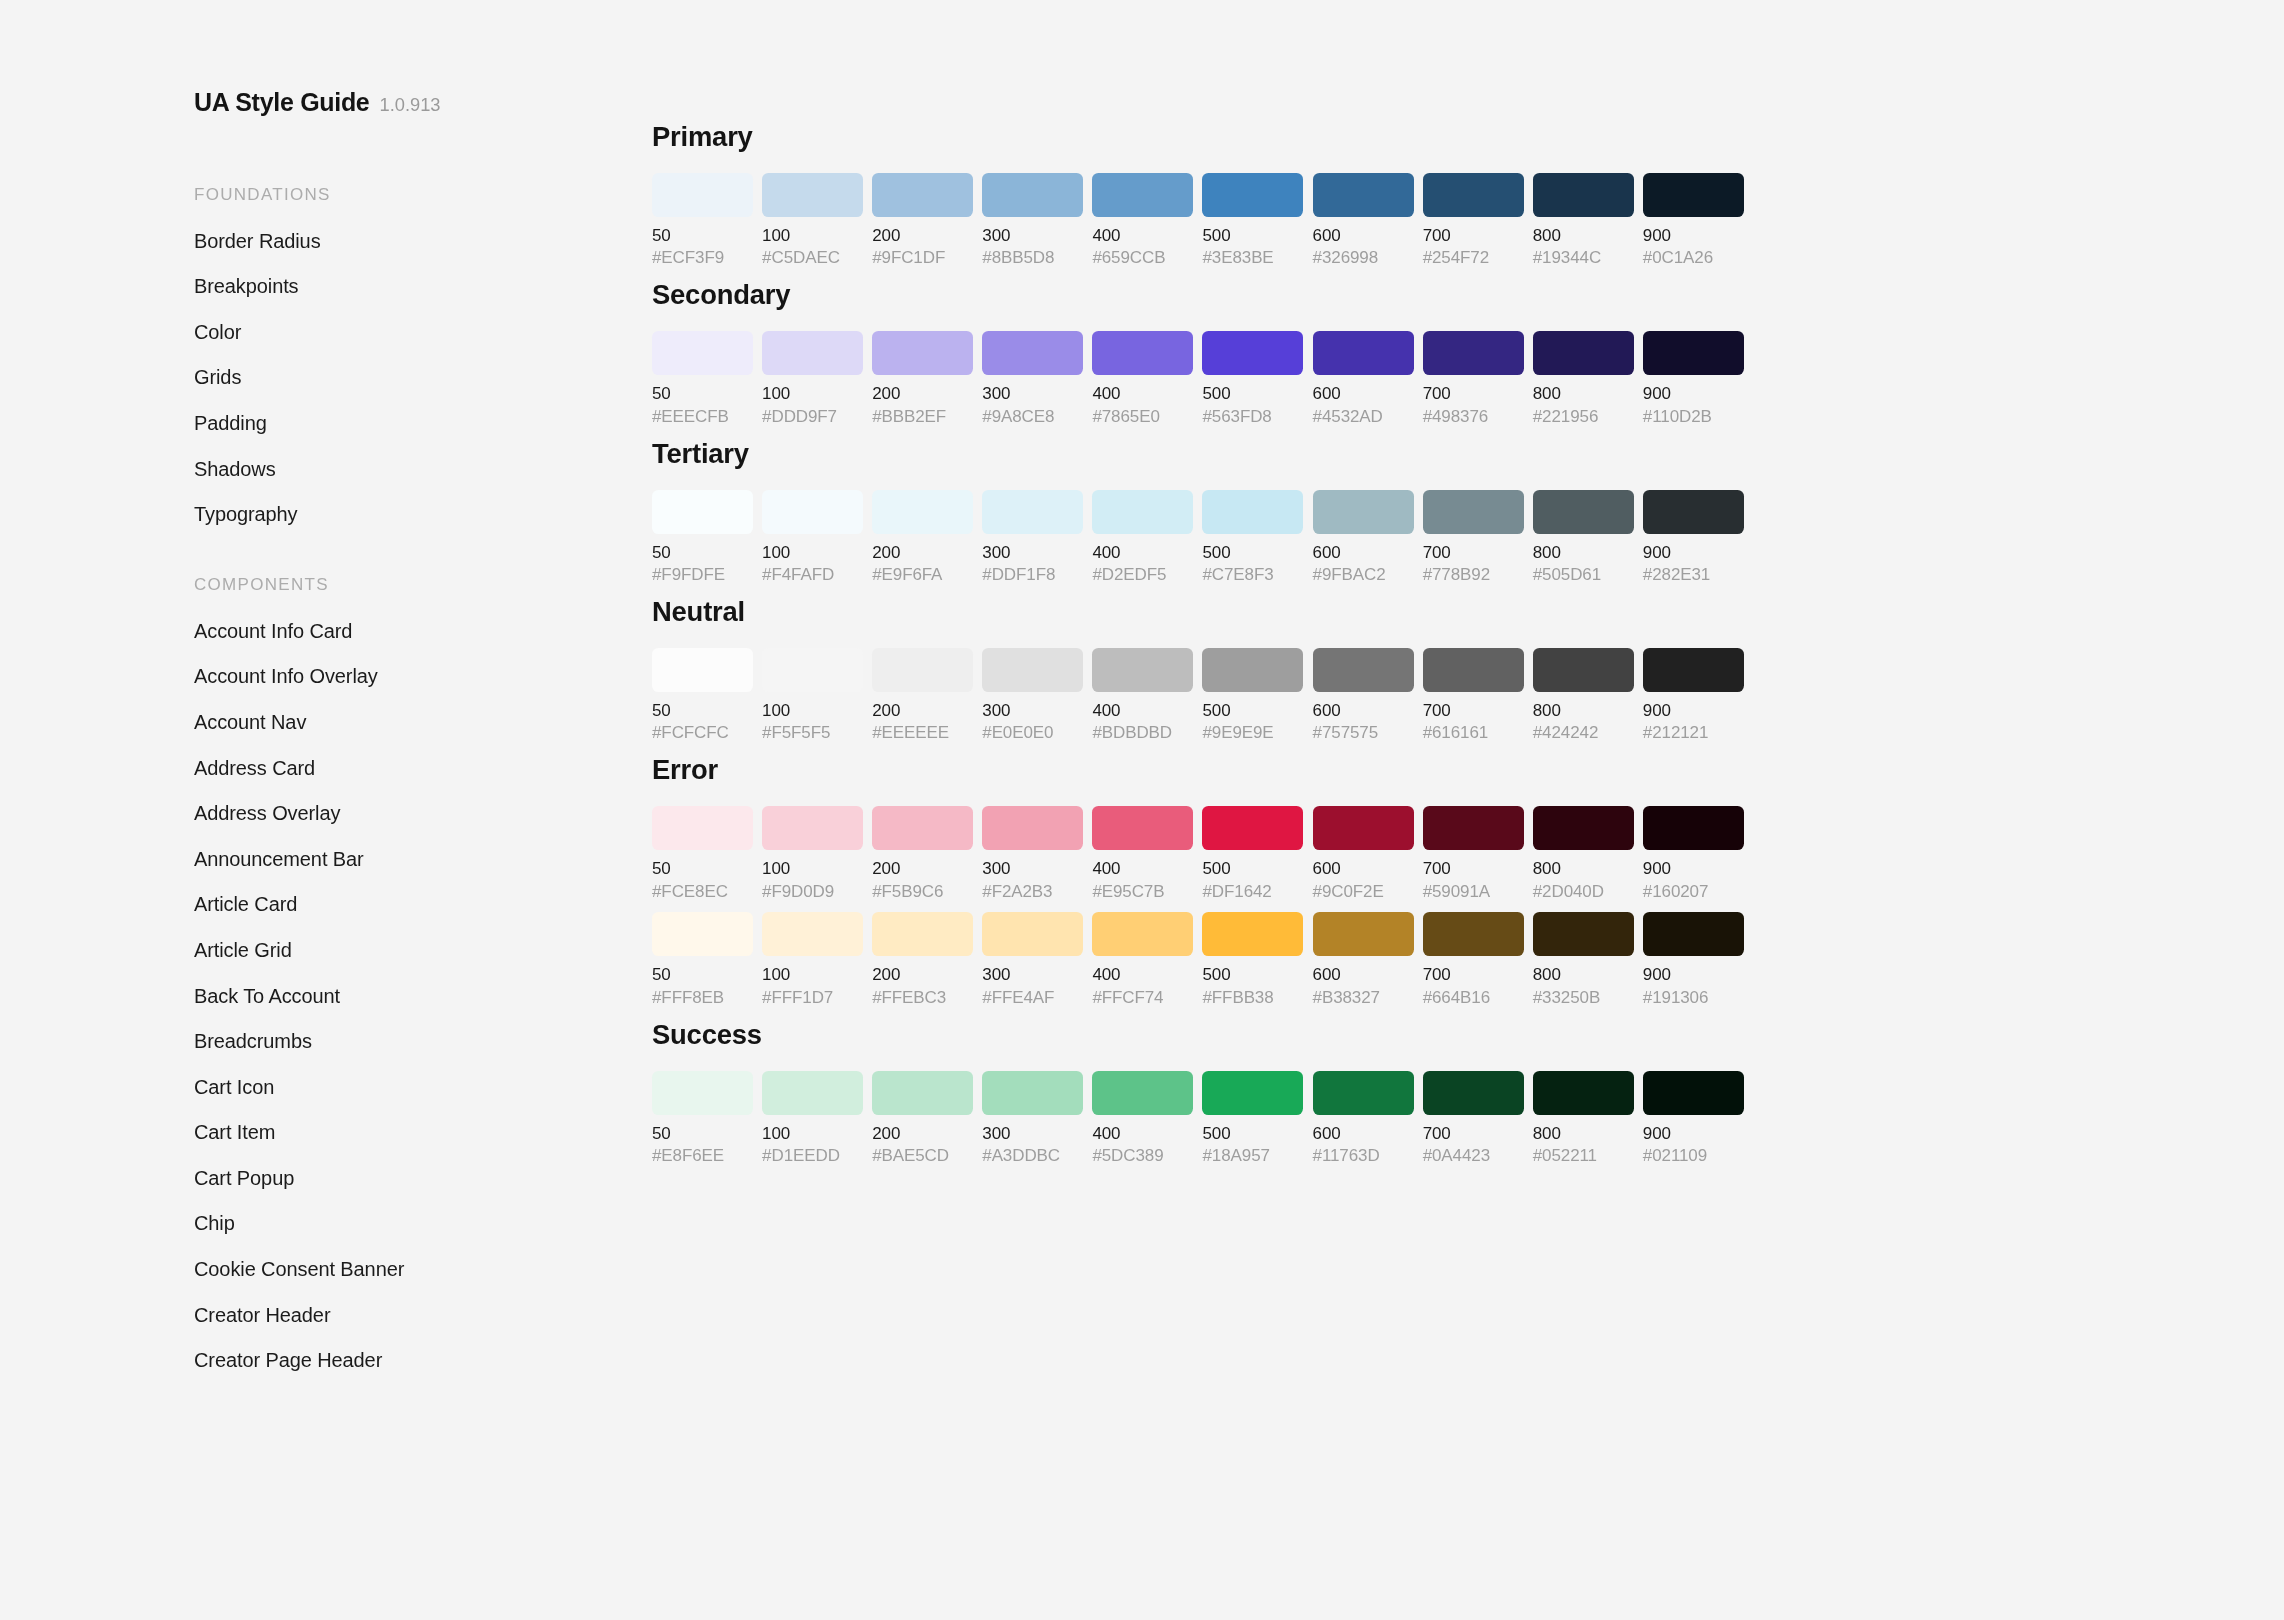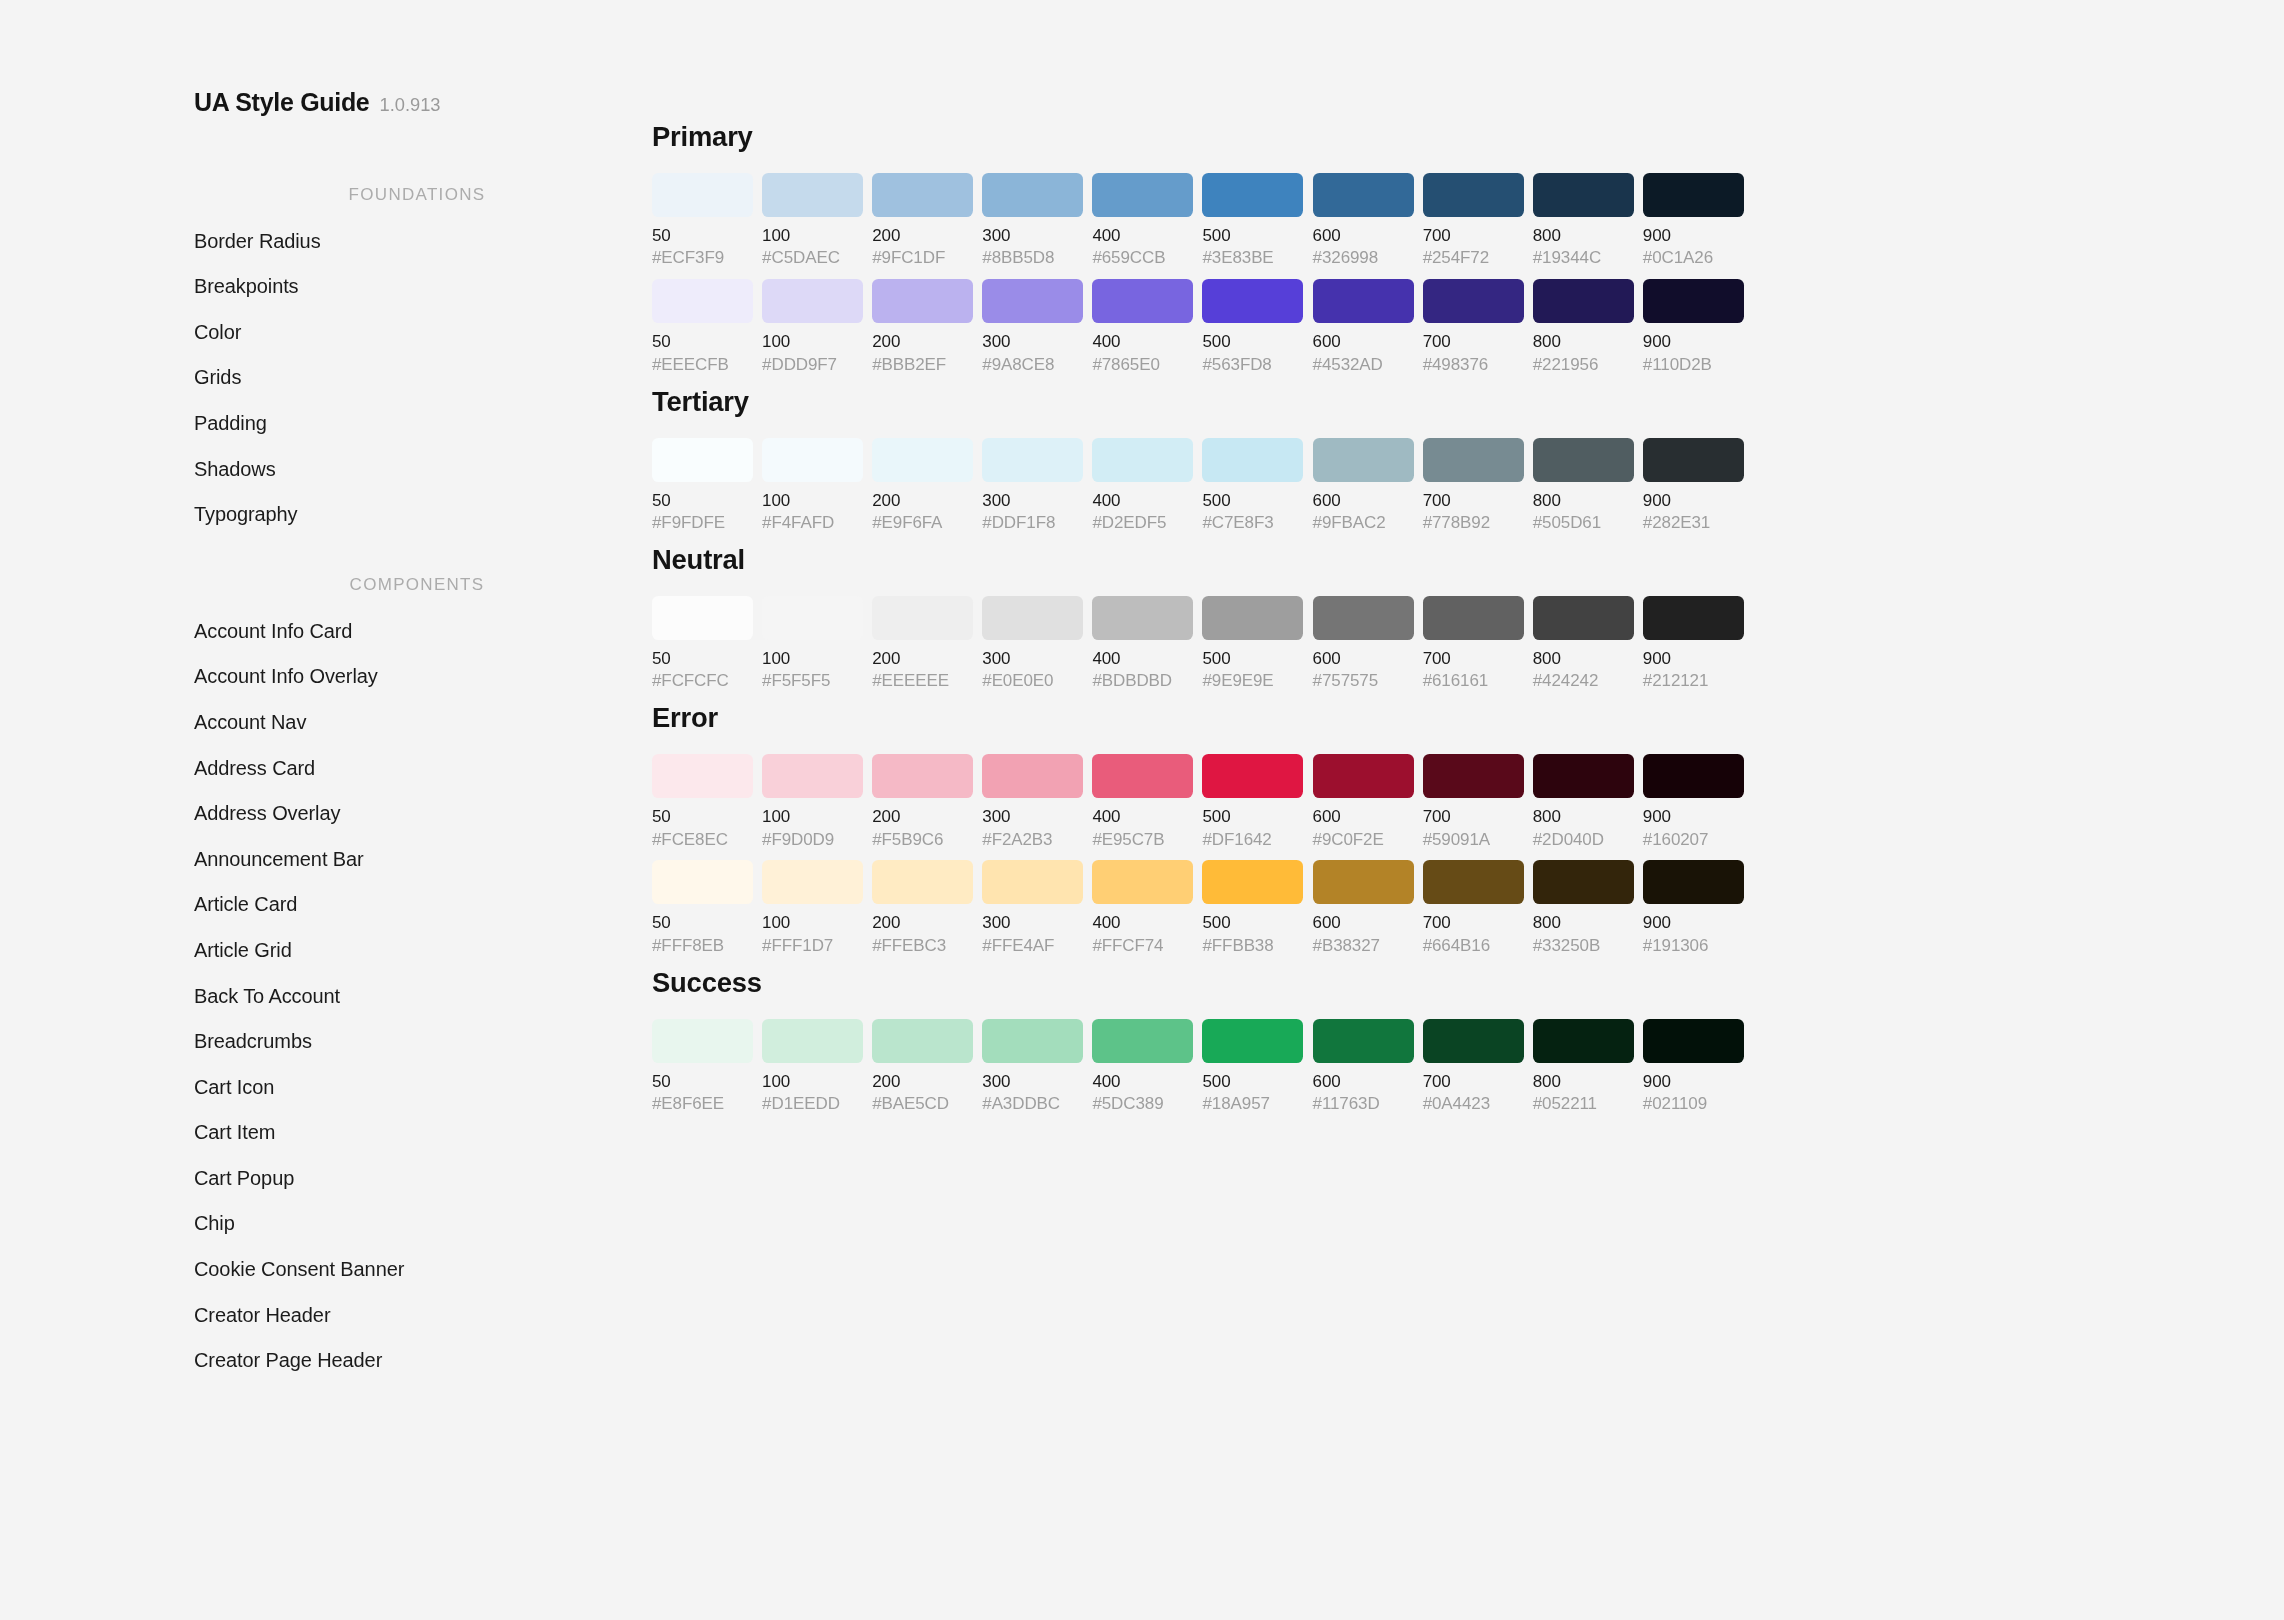--- a/index.html
+++ b/index.html
@@ -48,21 +48,20 @@
   }
 
   .nav-group { margin-bottom: 42px; }
 
   .nav-heading {
     font-size: 17px;
     font-weight: normal;
     letter-spacing: 1.3px;
     color: #ACACAC;
     margin-bottom: 25.6px;
-    text-align: center;
   }
 
   .nav-item {
     font-size: 20px;
     color: #1B1B1B;
     line-height: 1;
     padding: 0;
     margin-bottom: 25.6px;
     cursor: pointer;
     letter-spacing: -0.1px;
@@ -219,20 +218,21 @@
             <div class="swatch-hex">#19344C</div>
           </div>
           <div class="swatch-cell">
             <div class="swatch-chip" style="background: rgb(12, 26, 38);"></div>
             <div class="swatch-step">900</div>
             <div class="swatch-hex">#0C1A26</div>
           </div>
         </div>
       </section>
       <section class="palette-section">
+        <h2 class="palette-title">Secondary</h2>
         <div class="swatch-row">
           <div class="swatch-cell">
             <div class="swatch-chip" style="background: rgb(238, 236, 251);"></div>
             <div class="swatch-step">50</div>
             <div class="swatch-hex">#EEECFB</div>
           </div>
           <div class="swatch-cell">
             <div class="swatch-chip" style="background: rgb(221, 217, 247);"></div>
             <div class="swatch-step">100</div>
             <div class="swatch-hex">#DDD9F7</div>

